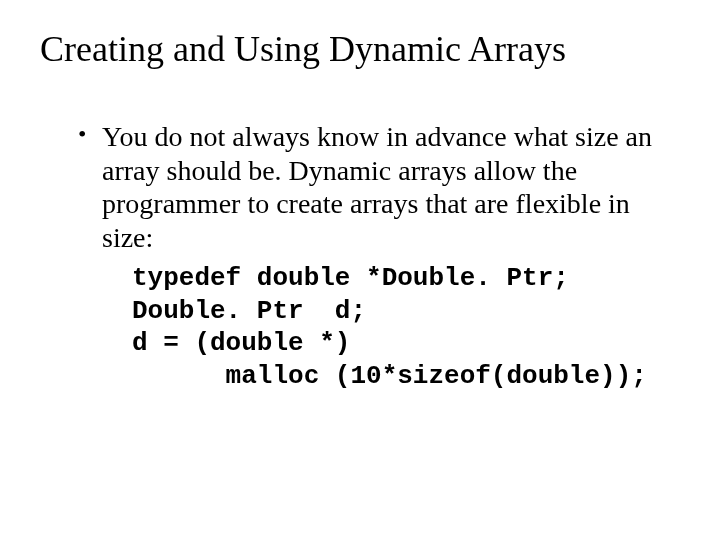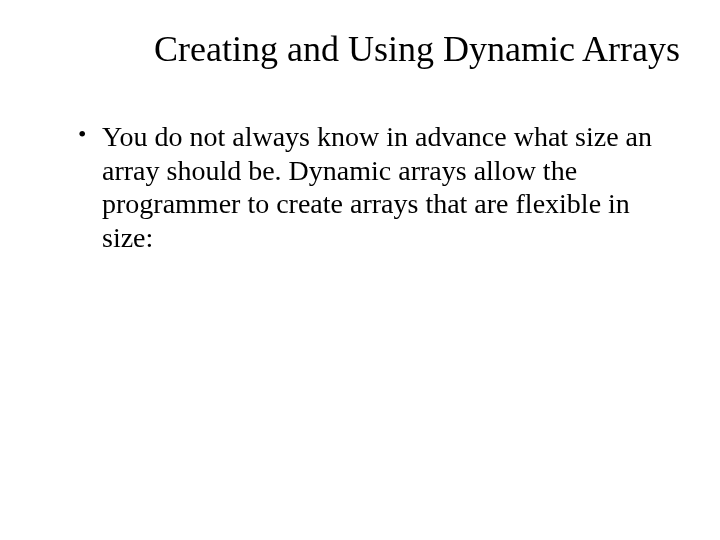--- a/index.html
+++ b/index.html
@@ -12,21 +12,21 @@
     color: #000000;
   }
   .slide {
     box-sizing: border-box;
     width: 720px;
     height: 540px;
     padding: 20px 40px 0 40px;
   }
   .title {
     font-size: 36px;
-    text-align: right;
+    text-align: left;
     margin: 8px 0 50px 0;
     font-weight: normal;
   }
   ul.body {
     margin: 8px;
     padding: 0 10px 0 30px;
     list-style: none;
   }
   ul.body > li {
     position: relative;
@@ -53,15 +53,19 @@
 </style>
 </head>
 <body>
 
 <div class="slide">
   <h1 class="title">Creating and Using Dynamic Arrays</h1>
 
   <ul class="body">
     <li>
       <span>You do not always know in advance what size an array should be.  Dynamic arrays allow the programmer to create arrays that are flexible in size:</span>
+      <div class="code"><span>typedef double *Double. Ptr;</span>
+<span>Double. Ptr  d;</span>
+<span>d = (double *)</span>
+<span>      malloc (10*sizeof(double));</span></div>
     </li>
   </ul>
 </div>
 
 </body></html>

